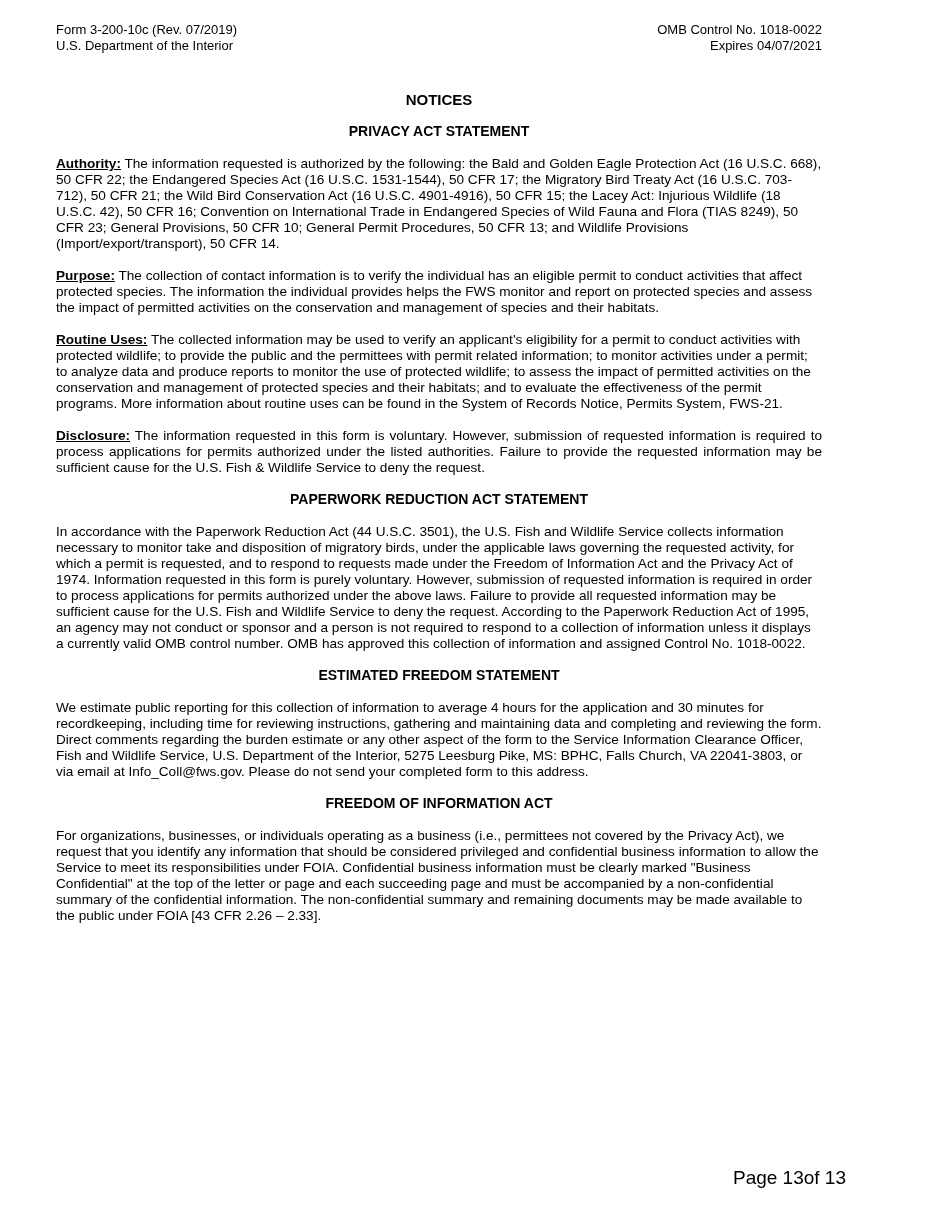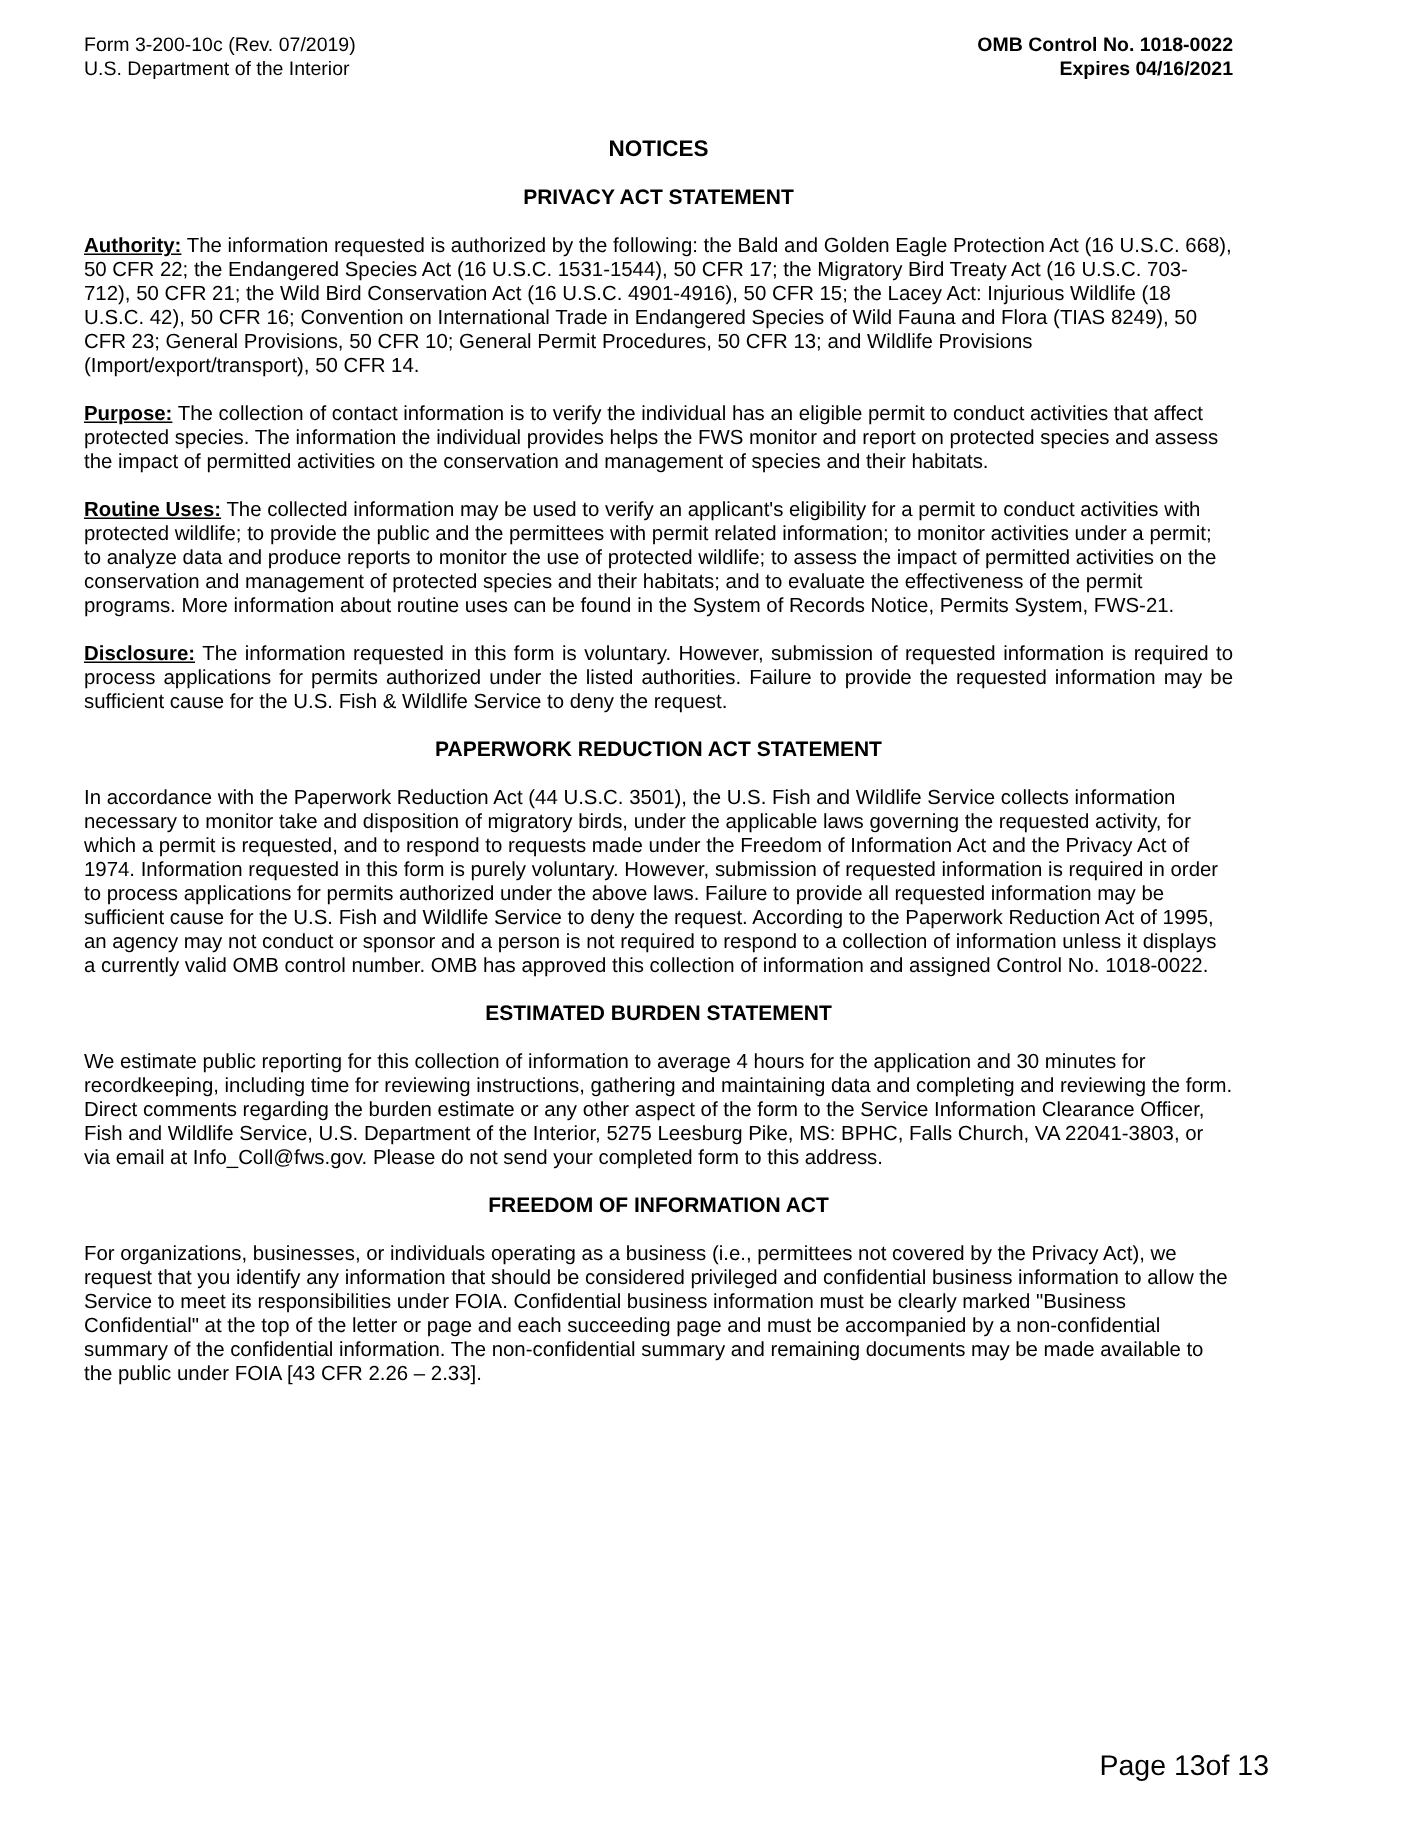--- a/index.html
+++ b/index.html
@@ -18,21 +18,21 @@
     font-size: 13.6px;
     line-height: 16px;
   }
   .hdr {
     display: flex;
     justify-content: space-between;
     align-items: flex-start;
     font-size: 13px;
     line-height: 15.5px;
   }
-  .hdr-right { text-align: right; font-weight: bold; }
+  .hdr-right { text-align: right; }
   .doc-title {
     margin-top: 38px;
     text-align: center;
     font-size: 15px;
     font-weight: bold;
     line-height: 17px;
   }
   .section-heading {
     margin-top: 15px;
     text-align: center;
@@ -60,41 +60,41 @@
 
 <div class="page">
 
   <div class="hdr">
     <div class="hdr-left">
       <div>Form 3-200-10c (Rev. 07/2019)</div>
       <div>U.S. Department of the Interior</div>
     </div>
     <div class="hdr-right">
       <div>OMB Control No. 1018-0022</div>
-      <div>Expires 04/16/2021</div>
+      <div>Expires 04/07/2021</div>
     </div>
   </div>
 
   <div class="doc-title">NOTICES</div>
 
   <div class="section-heading">PRIVACY ACT STATEMENT</div>
 
   <p class="body-para"><b>Authority:</b><span> The information requested is authorized by the following: the Bald and Golden Eagle Protection Act (16 U.S.C. 668), 50 CFR 22; the Endangered Species Act (16 U.S.C. 1531-1544), 50 CFR 17; the Migratory Bird Treaty Act (16 U.S.C. 703-712), 50 CFR 21; the Wild Bird Conservation Act (16 U.S.C. 4901-4916), 50 CFR 15; the Lacey Act: Injurious Wildlife (18 U.S.C. 42), 50 CFR 16; Convention on International Trade in Endangered Species of Wild Fauna and Flora (TIAS 8249), 50 CFR 23; General Provisions, 50 CFR 10; General Permit Procedures, 50 CFR 13; and Wildlife Provisions (Import/export/transport), 50 CFR 14.</span></p>
 
   <p class="body-para"><b>Purpose:</b><span> The collection of contact information is to verify the individual has an eligible permit to conduct activities that affect protected species. The information the individual provides helps the FWS monitor and report on protected species and assess the impact of permitted activities on the conservation and management of species and their habitats.</span></p>
 
   <p class="body-para"><b>Routine Uses:</b><span> The collected information may be used to verify an applicant's eligibility for a permit to conduct activities with protected wildlife; to provide the public and the permittees with permit related information; to monitor activities under a permit; to analyze data and produce reports to monitor the use of protected wildlife; to assess the impact of permitted activities on the conservation and management of protected species and their habitats; and to evaluate the effectiveness of the permit programs. More information about routine uses can be found in the System of Records Notice, Permits System, FWS-21.</span></p>
 
   <p class="body-para justified"><b>Disclosure:</b><span> The information requested in this form is voluntary.  However, submission of requested information is required to process applications for permits authorized under the listed authorities.  Failure to provide the requested information may be sufficient cause for the U.S. Fish &amp; Wildlife Service to deny the request.</span></p>
 
   <div class="section-heading gap-lg">PAPERWORK REDUCTION ACT STATEMENT</div>
 
   <p class="body-para">In accordance with the Paperwork Reduction Act (44 U.S.C. 3501), the U.S. Fish and Wildlife Service collects information necessary to monitor take and disposition of migratory birds, under the applicable laws governing the requested activity, for which a permit is requested, and to respond to requests made under the Freedom of Information Act and the Privacy Act of 1974. Information requested in this form is purely voluntary. However, submission of requested information is required in order to process applications for permits authorized under the above laws. Failure to provide all requested information may be sufficient cause for the U.S. Fish and Wildlife Service to deny the request. According to the Paperwork Reduction Act of 1995, an agency may not conduct or sponsor and a person is not required to respond to a collection of information unless it displays a currently valid OMB control number. OMB has approved this collection of information and assigned Control No. 1018-0022.</p>
 
-  <div class="section-heading">ESTIMATED BURDEN STATEMENT</div>
+  <div class="section-heading">ESTIMATED FREEDOM STATEMENT</div>
 
   <p class="body-para">We estimate public reporting for this collection of information to average 4 hours for the application and 30 minutes for recordkeeping, including time for reviewing instructions, gathering and maintaining data and completing and reviewing the form. Direct comments regarding the burden estimate or any other aspect of the form to the Service Information Clearance Officer, Fish and Wildlife Service, U.S. Department of the Interior, 5275 Leesburg Pike, MS: BPHC, Falls Church, VA 22041-3803, or via email at Info_Coll@fws.gov. Please do not send your completed form to this address.</p>
 
   <div class="section-heading">FREEDOM OF INFORMATION ACT</div>
 
   <p class="body-para">For organizations, businesses, or individuals operating as a business (i.e., permittees not covered by the Privacy Act), we request that you identify any information that should be considered privileged and confidential business information to allow the Service to meet its responsibilities under FOIA. Confidential business information must be clearly marked "Business Confidential" at the top of the letter or page and each succeeding page and must be accompanied by a non-confidential summary of the confidential information. The non-confidential summary and remaining documents may be made available to the public under FOIA [43 CFR 2.26 – 2.33].</p>
 
   <div class="page-footer">Page 13of 13</div>
 
 </div>

